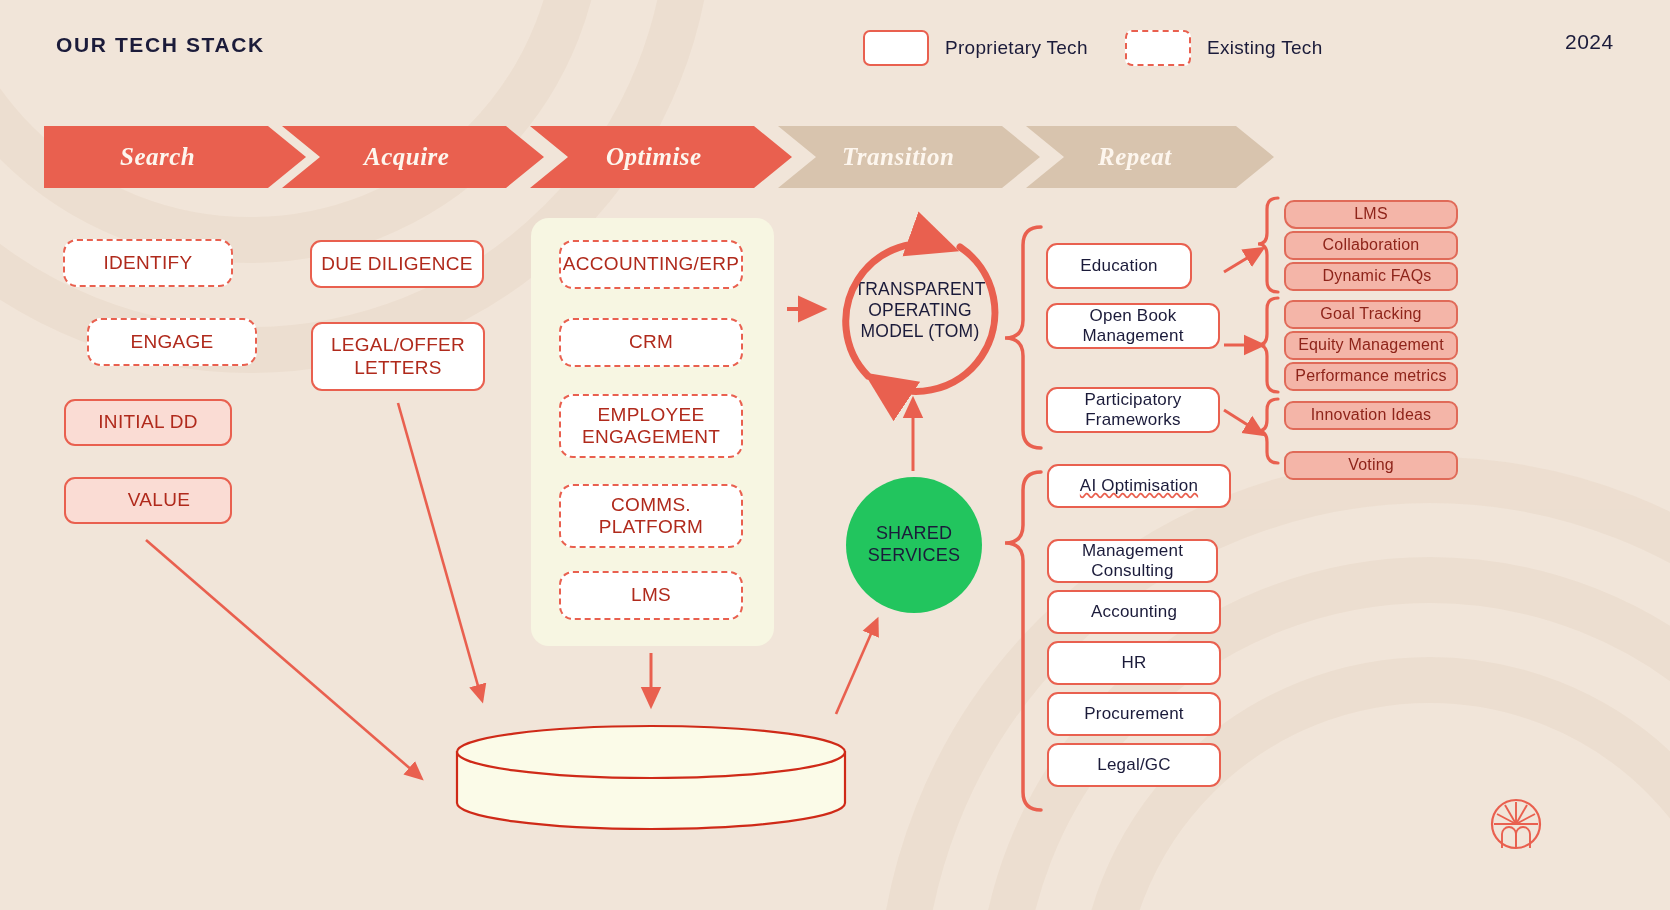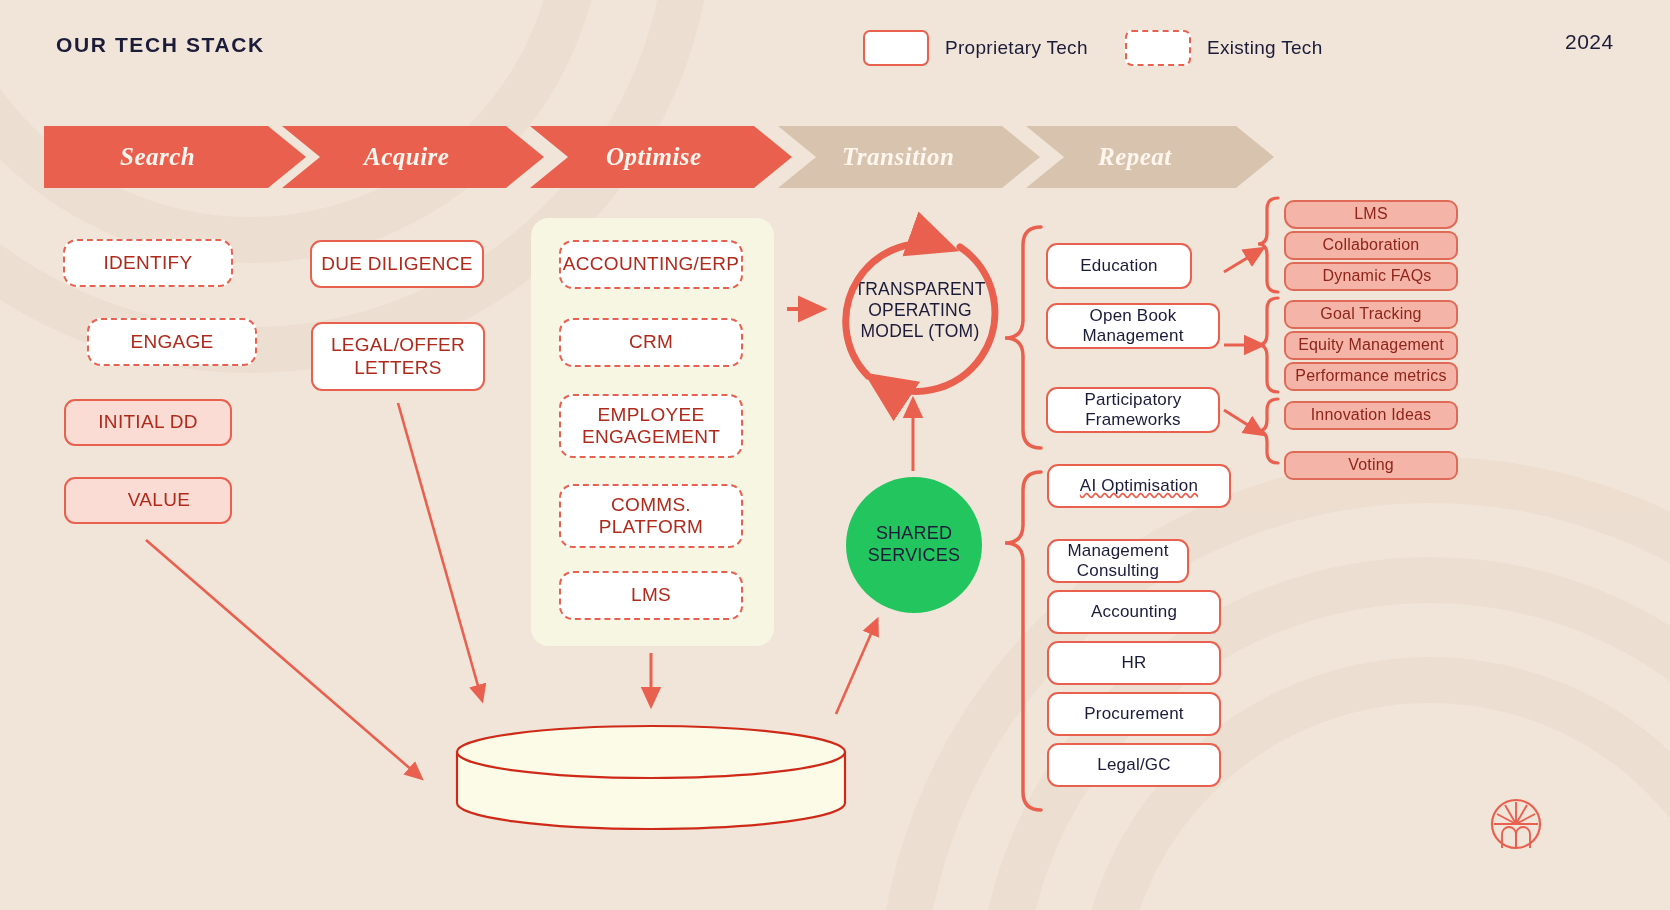--- a/index.html
+++ b/index.html
@@ -241,21 +241,21 @@
   <div class="node pill-pink" style="left:1284px;top:401px;width:174px;height:29px;">
     <span>Innovation Ideas</span>
   </div>
   <div class="node pill-pink" style="left:1284px;top:432px;width:174px;height:29px;margin-top:19px;">
     <span>Voting</span>
   </div>
 
   <div class="node solid-white-navy" style="left:1047px;top:464px;width:184px;height:44px;">
     <span class="sp-err">AI Optimisation</span>
   </div>
-  <div class="node solid-white-navy" style="left:1047px;top:539px;width:142px;height:44px;">
+  <div class="node solid-white-navy" style="left:1047px;top:539px;width:171px;height:44px;">
     <span>Management Consulting</span>
   </div>
   <div class="node solid-white-navy" style="left:1047px;top:590px;width:174px;height:44px;">
     <span>Accounting</span>
   </div>
   <div class="node solid-white-navy" style="left:1047px;top:641px;width:174px;height:44px;">
     <span>HR</span>
   </div>
   <div class="node solid-white-navy" style="left:1047px;top:692px;width:174px;height:44px;">
     <span>Procurement</span>

